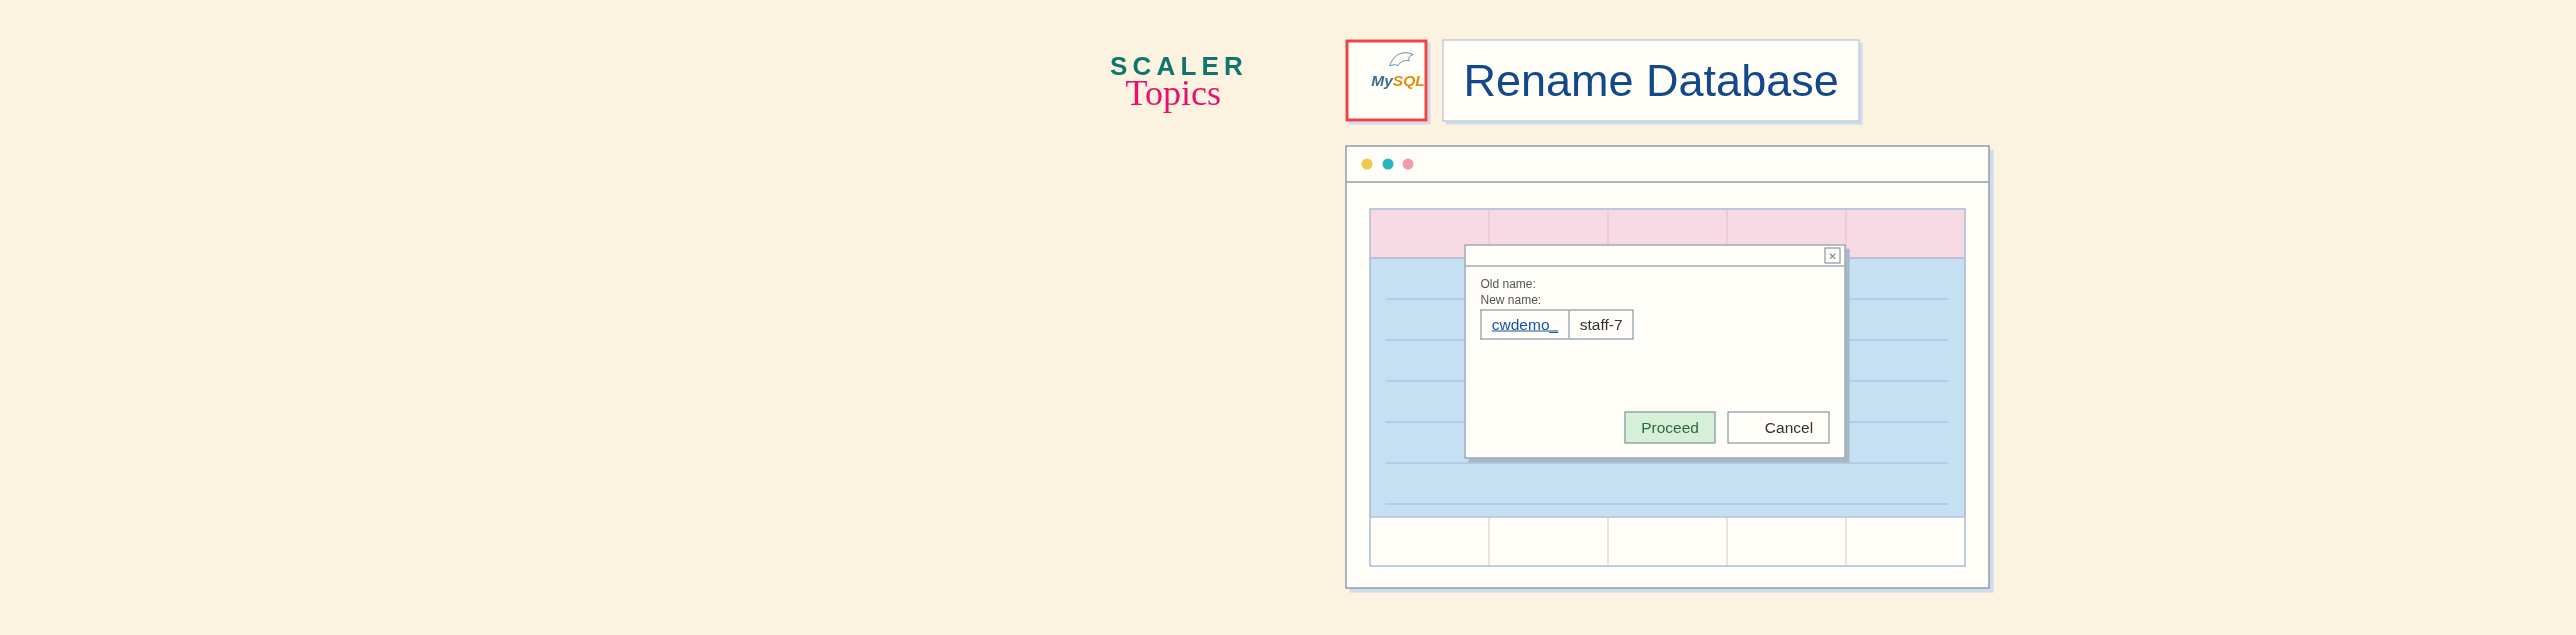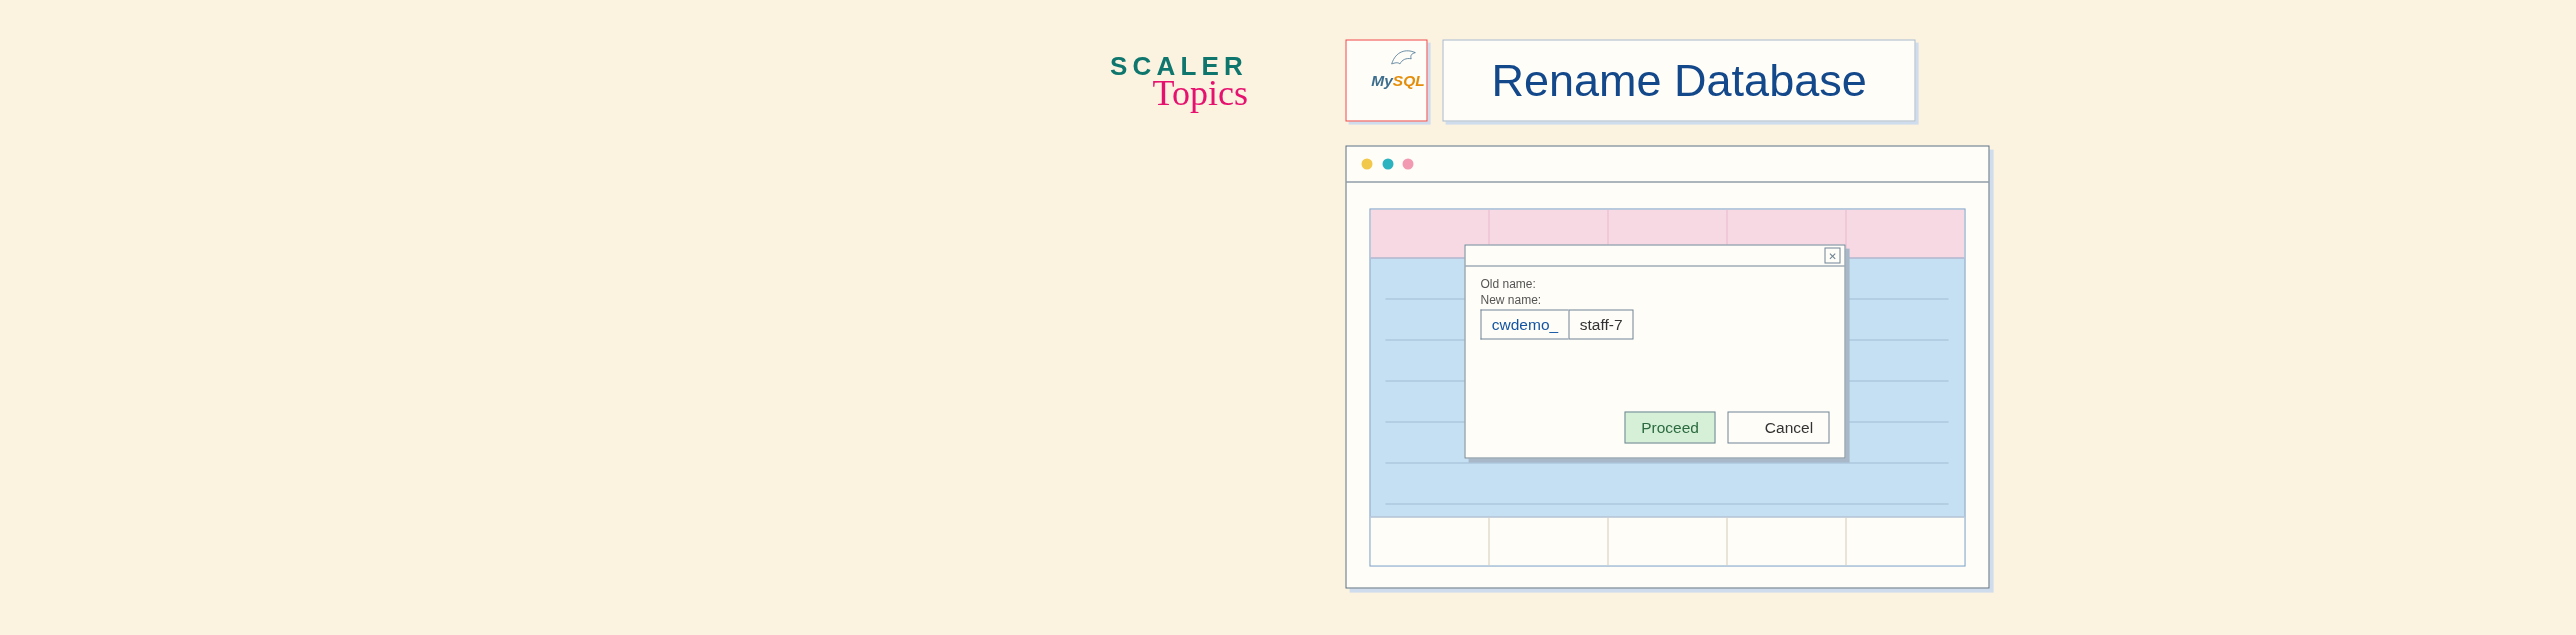--- a/index.html
+++ b/index.html
@@ -32,34 +32,33 @@
     font-size: 26px;
     letter-spacing: 5.2px;
     color: #0f766e;
   }
   .logo-topics {
     font-family: "Brush Script MT", cursive;
     font-size: 36px;
     color: #e6116e;
     margin-top: -9.3px;
     margin-left: 15.5px;
-    text-align: center;
   }
   
   .header-row {
     position: absolute;
     left: 263px;
     top: 5.2px;
     display: flex;
     gap: 15.5px;
     align-items: stretch;
   }
   .mysql-box {
     background: #fffdf8;
-    border: 1px solid #ef4444;
+    border: 3px solid #ef4444;
     box-shadow: 3.1px 3.1px 0 #cfdced;
     width: 82px;
     height: 82px;
     display: flex;
     align-items: center;
     justify-content: center;
     position: relative;
     padding-left: 24px;
   }
   .mysql-text {
@@ -74,21 +73,21 @@
     position: absolute;
     top: 7.7px;
     right: 9.3px;
     width: 26px;
     height: 18px;
   }
   .title-box {
     background: #fffdf8;
     border: 1px solid #a8b8c8;
     box-shadow: 3.1px 3.1px 0 #cfdced;
-    padding: 0 48px;
+    padding: 0 20px;
     display: flex;
     align-items: center;
     height: 82px;
   }
   .title-text {
     font-size: 45px;
     color: #13488b;
     font-weight: 400;
     white-space: nowrap;
   }
@@ -208,20 +207,21 @@
   }
   .input-seg {
     border: 1px solid #6f8394;
     padding: 5.2px 10.3px;
     font-size: 15.5px;
     background: #fffdf8;
   }
   .input-seg.prefix {
     color: #1355a3;
     border-right: none;
+    text-decoration: underline;
   }
   .input-seg.name {
     color: #333;
   }
   .dialog-footer {
     display: flex;
     justify-content: flex-end;
     gap: 12.4px;
     padding: 0 14.4px 13.4px 0;
   }

